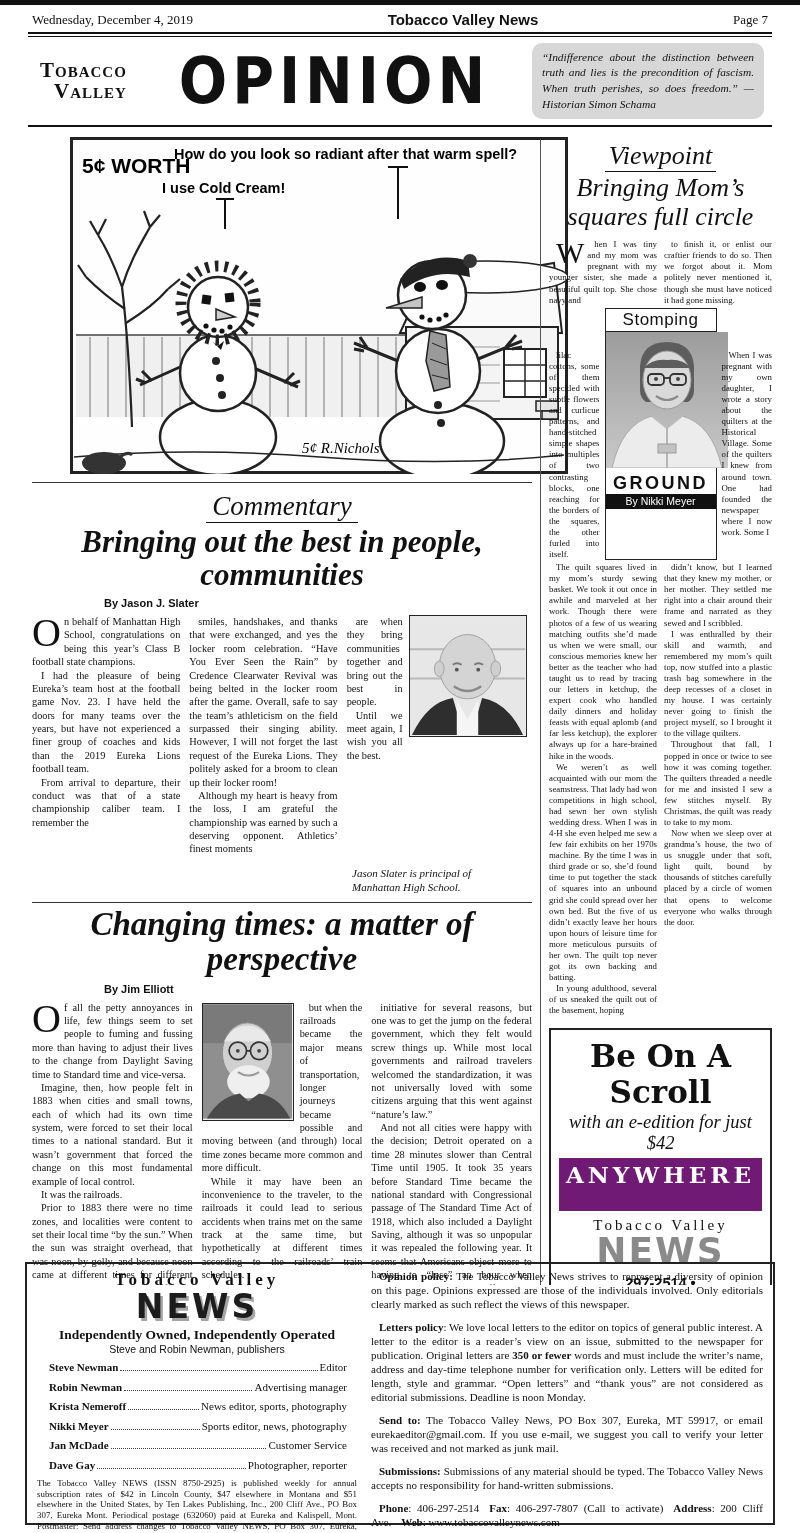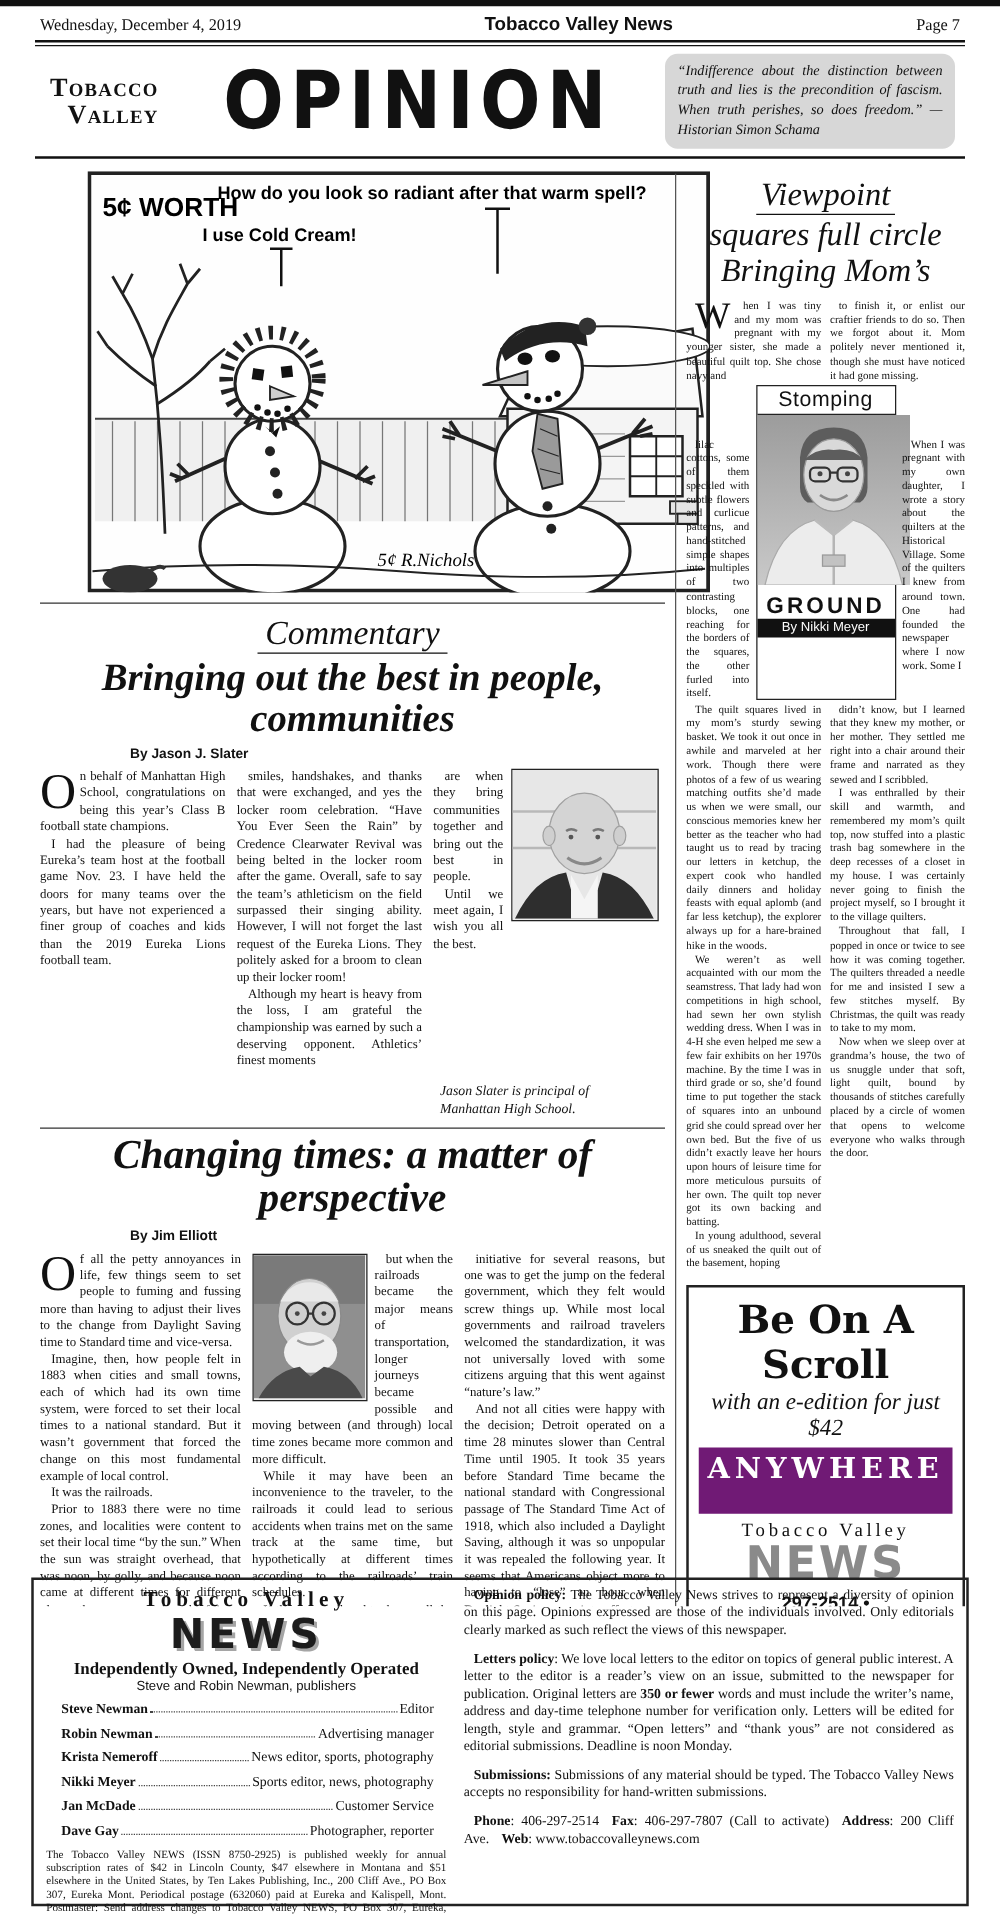--- a/index.html
+++ b/index.html
@@ -249,20 +249,21 @@
         <div class="section-head">
           <span>Commentary</span>
         </div>
         <div class="headline">Bringing out the best in people, communities</div>
         <div class="byline center-col" style="text-align:left; padding-left:72px;">By Jason J. Slater</div>
         <div class="cols">
           <div class="col">
             <p class="para noindent"><span class="dropcap big">O</span><span>n behalf of Manhattan High School, congratulations on being this year’s Class B football state champions.</span></p>
             <div>
                 <p class="para">I had the pleasure of being Eureka’s team host at the football game Nov. 23. I have held the doors for many teams over the years, but have not experienced a finer group of coaches and kids than the 2019 Eureka Lions football team.</p>
+                <p class="para">From arrival to departure, their conduct was that of a state championship caliber team. I remember the</p>
               </div>
           </div>
           <div class="col">
             <div>
                 <p class="para">smiles, handshakes, and thanks that were exchanged, and yes the locker room celebration. “Have You Ever Seen the Rain” by Credence Clearwater Revival was being belted in the locker room after the game. Overall, safe to say the team’s athleticism on the field surpassed their singing ability. However, I will not forget the last request of the Eureka Lions. They politely asked for a broom to clean up their locker room!</p>
                 <p class="para">Although my heart is heavy from the loss, I am grateful the championship was earned by such a deserving opponent. Athletics’ finest moments</p>
               </div>
           </div>
           <div class="comm-col3wrap">
             <div class="comm-col3">
@@ -339,22 +340,22 @@
       </div>
     </div>
 
     <div class="vdivider"></div>
 
     <div class="right vp">
       <div class="vp-head">
         <span>Viewpoint</span>
       </div>
       <div class="vp-headline">
+        <div>Bringing Mom’s</div>
         <div>squares full circle</div>
-        <div>Bringing Mom’s</div>
       </div>
 
       <div class="vp-row">
         <div class="col">
           <p class="para noindent"><span class="dropcap" style="font-size:30px;">W</span><span>hen I was tiny and my mom was pregnant with my younger sister, she made a beautiful quilt top. She chose navy and</span></p>
         </div>
         <div class="col">
           <div>
               <p class="para">to finish it, or enlist our craftier friends to do so. Then we forgot about it. Mom politely never mentioned it, though she must have noticed it had gone missing.</p>
             </div>
@@ -468,17 +469,18 @@
           <span class="staff-role">Photographer, reporter</span>
         </div>
       </div>
       <div class="fineprint">The Tobacco Valley NEWS (ISSN 8750-2925) is published weekly for annual subscription rates of $42 in Lincoln County, $47 elsewhere in Montana and $51 elsewhere in the United States, by Ten Lakes Publishing, Inc., 200 Cliff Ave., PO Box 307, Eureka Mont. Periodical postage (632060) paid at Eureka and Kalispell, Mont. Postmaster: Send address changes to Tobacco Valley NEWS, PO Box 307, Eureka, Mont., 59917. Information published in this newspaper may not be reproduced without the expressed, written consent of the publisher.</div>
 
     </div>
 
     <div class="fb-right">
       <p class="policy"><b>Opinion policy:</b><span> The Tobacco Valley News strives to represent a diversity of opinion on this page. Opinions expressed are those of the individuals involved. Only editorials clearly marked as such reflect the views of this newspaper.</span></p>
       <p class="policy"><b>Letters policy</b><span>: We love local letters to the editor on topics of general public interest. A letter to the editor is a reader’s view on an issue, submitted to the newspaper for publication. Original letters are </span><b>350 or fewer</b><span> words and must include the writer’s name, address and day-time telephone number for verification only.  Letters will be edited for length, style and grammar. “Open letters” and “thank yous” are not considered as editorial submissions. Deadline is noon Monday.</span></p>
+      <p class="policy"><b>Send to:</b><span> The Tobacco Valley News, PO Box 307, Eureka, MT  59917, or email eurekaeditor@gmail.com. If you use e-mail, we suggest you call to verify your letter was received and not marked as junk mail.</span></p>
       <p class="policy"><b>Submissions:</b><span> Submissions of any material should be typed. The Tobacco Valley News accepts no responsibility for hand-written submissions.</span></p>
       <p class="policy contact"><b>Phone</b><span>: 406-297-2514</span><span class="gap"></span><b>Fax</b><span>: 406-297-7807 (Call to activate)</span><span class="gap"></span><b>Address</b><span>: 200 Cliff Ave.</span><span class="gap"></span><b>Web</b><span>: www.tobaccovalleynews.com</span></p>
     </div>
   </div>
 </div>
 
 </body></html>

